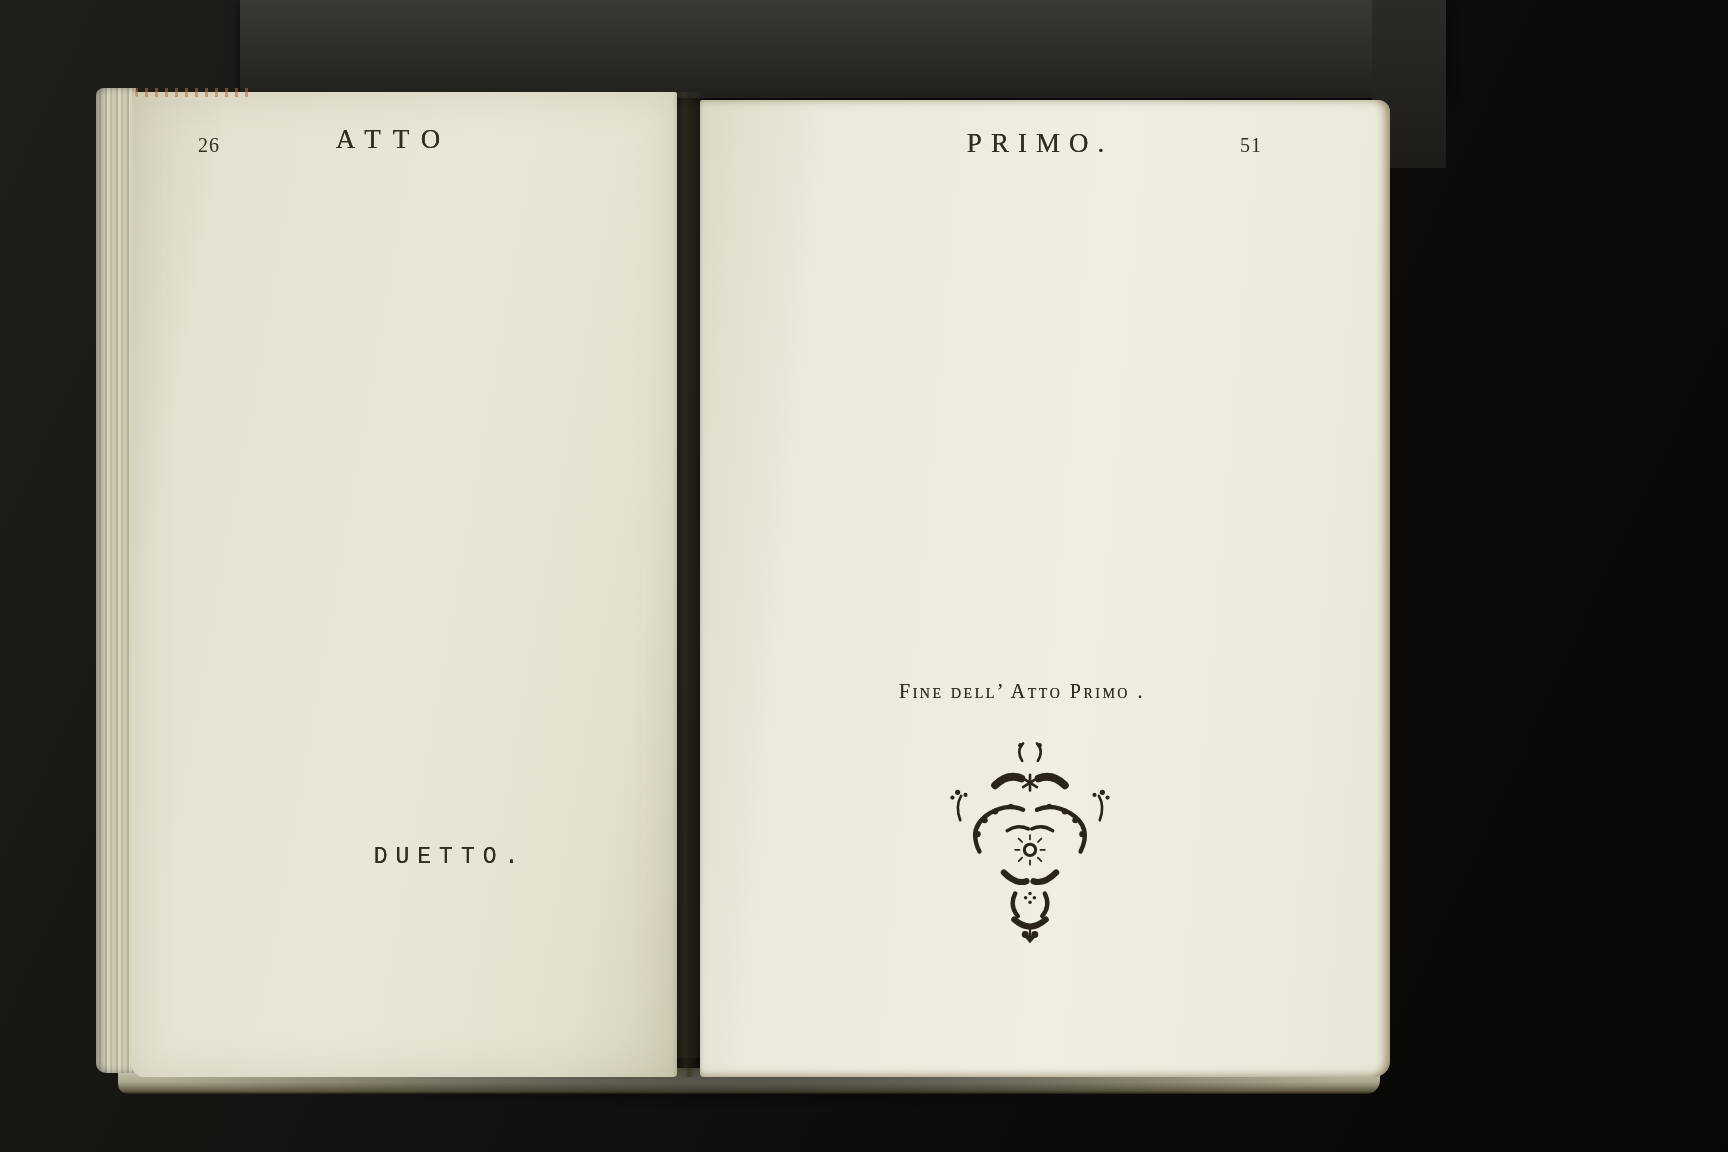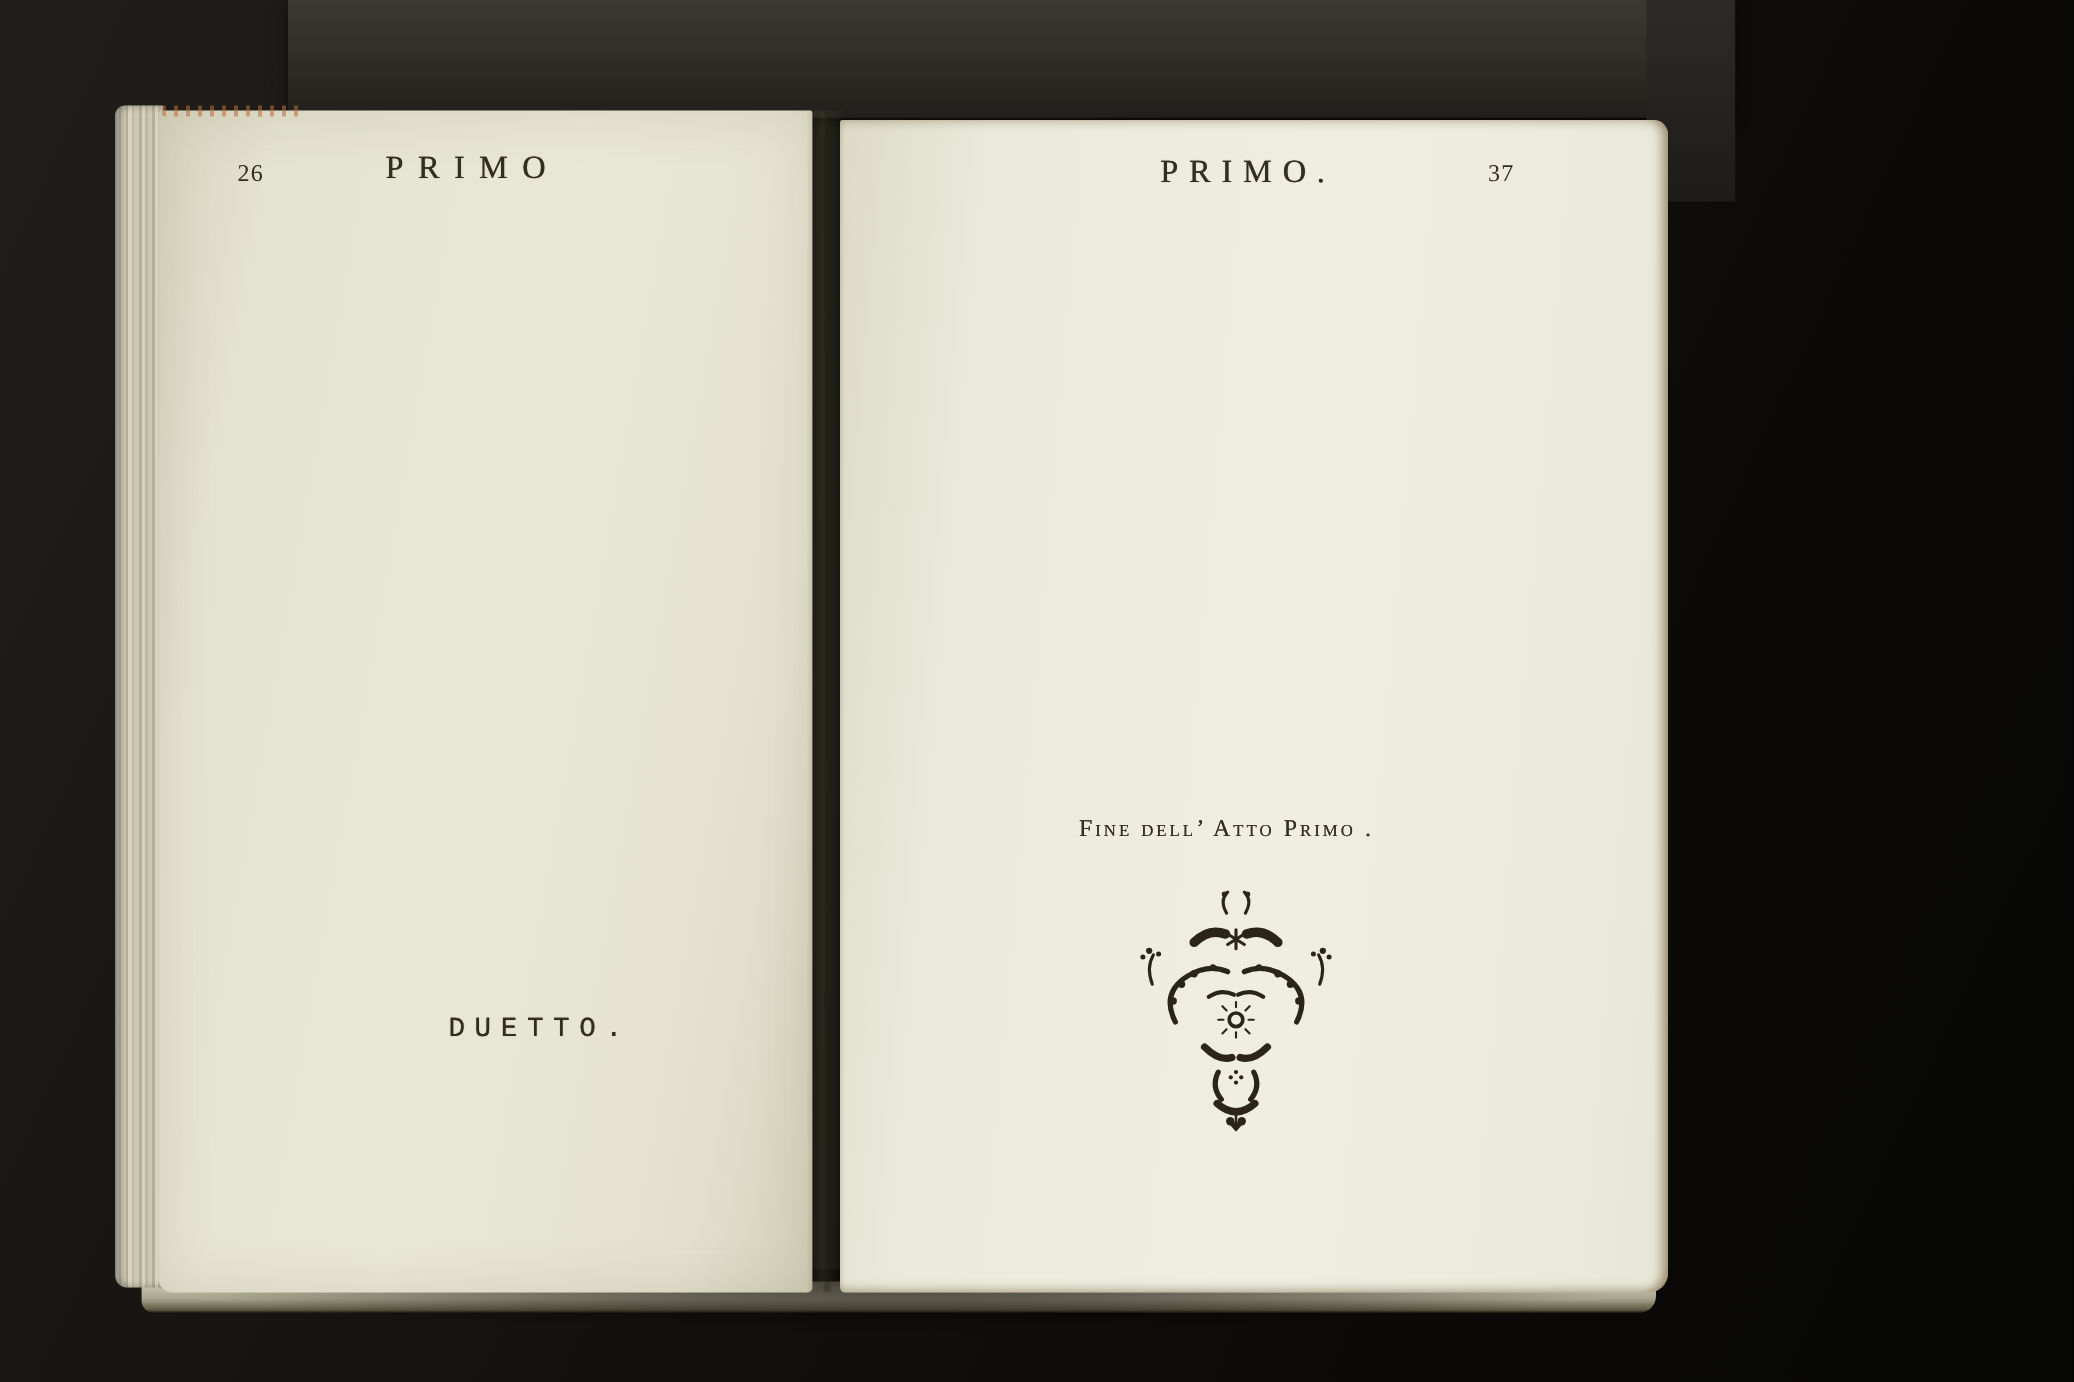--- a/index.html
+++ b/index.html
@@ -78,32 +78,32 @@
 
   <div class="top-bar"></div>
   <div class="top-bar-step"></div>
   <div class="bottom-edge"></div>
   <div class="book-shadow"></div>
   <div class="page-edges-left"></div>
   <div class="deckle"></div>
 
   <div class="page left-page">
     <div class="pagenum" style="left:66px; top:42px;">26</div>
-    <div class="page-header hdr-atto" style="left:262px; top:32px;">PRIMO</div>
+    <div class="page-header hdr-atto" style="left:262px; top:32px;">ATTO</div>
 
     <div class="verse-block" style="left:73px; top:68px;"></div>
 
     <div class="duetto-heading" style="left:318px; top:752px;">DUETTO.</div>
 
     <div class="verse-block" style="left:73px; top:800px;"></div>
   </div>
 
   <div class="page right-page">
     <div class="page-header hdr-primo" style="left:340px; top:28px;">PRIMO.</div>
-    <div class="pagenum" style="left:540px; top:34px;">37</div>
+    <div class="pagenum" style="left:540px; top:34px;">51</div>
 
     <div class="verse-block" style="left:82px; top:64px;"></div>
 
     <div class="fine-line" style="left:322px; top:580px;">Fine dell’ Atto Primo .</div>
 
     <svg class="ornament" style="left:330px; top:640px;" width="192" height="204" viewBox="0 0 220 234">
       <g stroke="#2b2518" fill="none" stroke-linecap="round">
         <path d="M101,24 Q94,12 102,4" stroke-width="3"></path>
         <path d="M119,24 Q126,12 118,4" stroke-width="3"></path>
         <path d="M70,52 Q84,38 100,44" stroke-width="9"></path>

